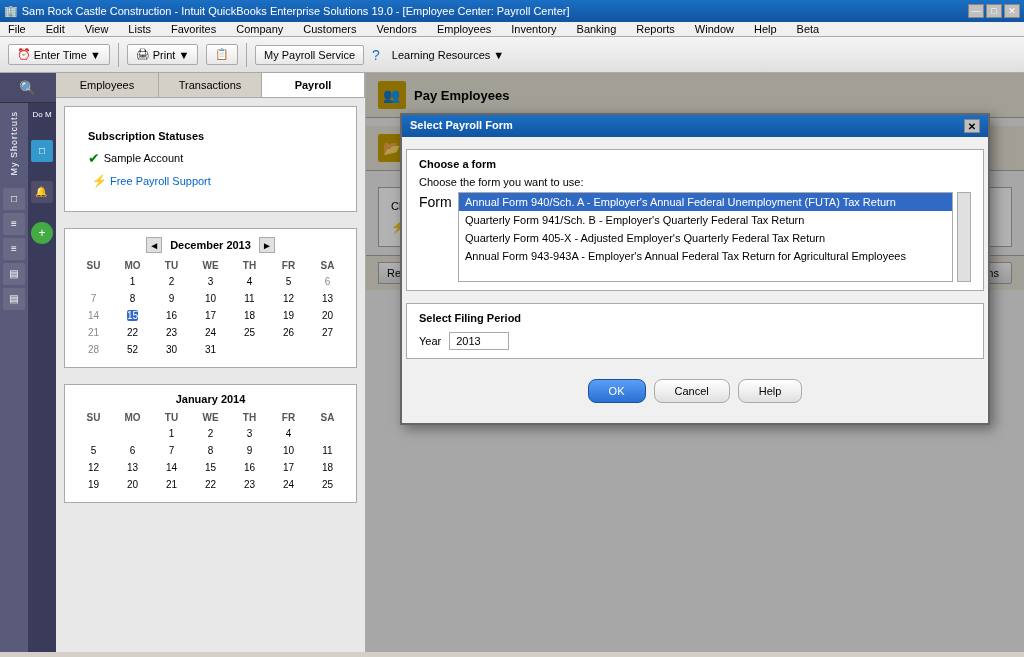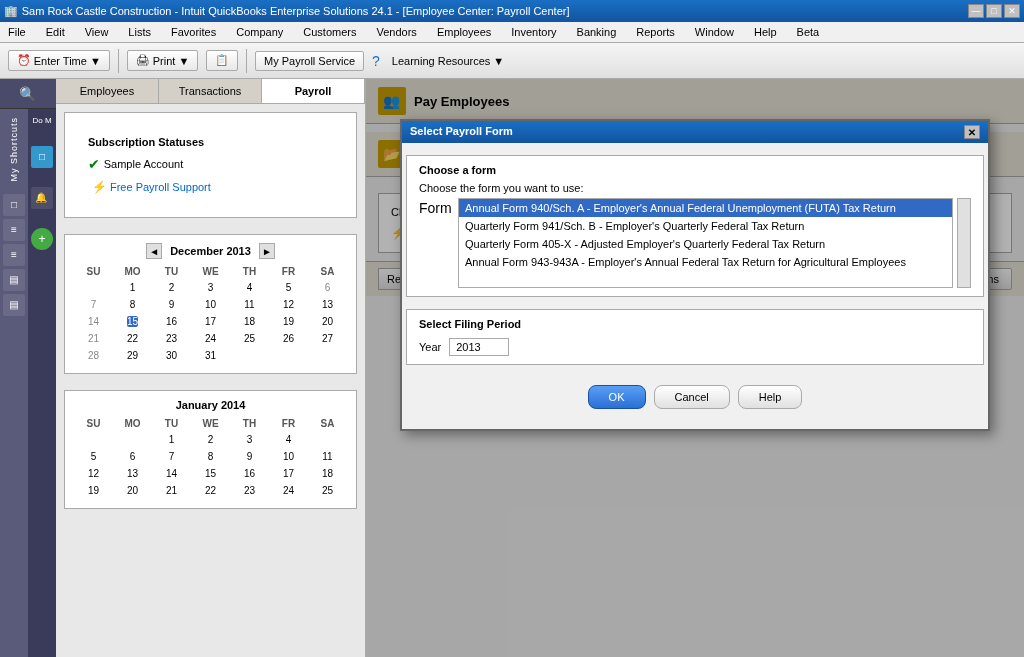--- a/index.html
+++ b/index.html
@@ -23,21 +23,21 @@
       background: #c0c0c0;
       border: 1px solid #888;
       font-size: 9px;
       display: flex; align-items: center; justify-content: center;
       cursor: pointer;
     }
 
     
     .menu-bar {
       background: #f0f0f0;
-      height: 21px;
+      height: 15px;
       display: flex;
       align-items: center;
       padding: 0 4px;
       border-bottom: 1px solid #aaa;
       font-size: 11px;
       gap: 12px;
     }
     .menu-item { cursor: pointer; padding: 2px 4px; }
 
     
@@ -335,21 +335,21 @@
       cursor: pointer;
       font-size: 11px;
     }
   </style>
 </head>
 <body>
 
 <div class="title-bar">
   <div class="title-bar-left">
     <span>🏢</span>
-    <span>Sam Rock Castle Construction - Intuit QuickBooks Enterprise Solutions 24.1 - [Employee Center: Payroll Center]</span>
+    <span>Sam Rock Castle Construction - Intuit QuickBooks Enterprise Solutions 19.0 - [Employee Center: Payroll Center]</span>
   </div>
   <div class="title-bar-controls">
     <div class="title-btn">—</div>
     <div class="title-btn">□</div>
     <div class="title-btn">✕</div>
   </div>
 </div>
 
 <div class="menu-bar">
   <span class="menu-item">File</span>
@@ -493,21 +493,21 @@
             <td class="cal-weekend">21</td>
             <td>22</td>
             <td>23</td>
             <td>24</td>
             <td>25</td>
             <td>26</td>
             <td>27</td>
           </tr>
           <tr>
             <td class="cal-weekend">28</td>
-            <td>29</td>
+            <td>52</td>
             <td>30</td>
             <td>31</td>
             <td></td>
             <td></td>
             <td></td>
           </tr>
         </tbody>
       </table>
     </div>
 

